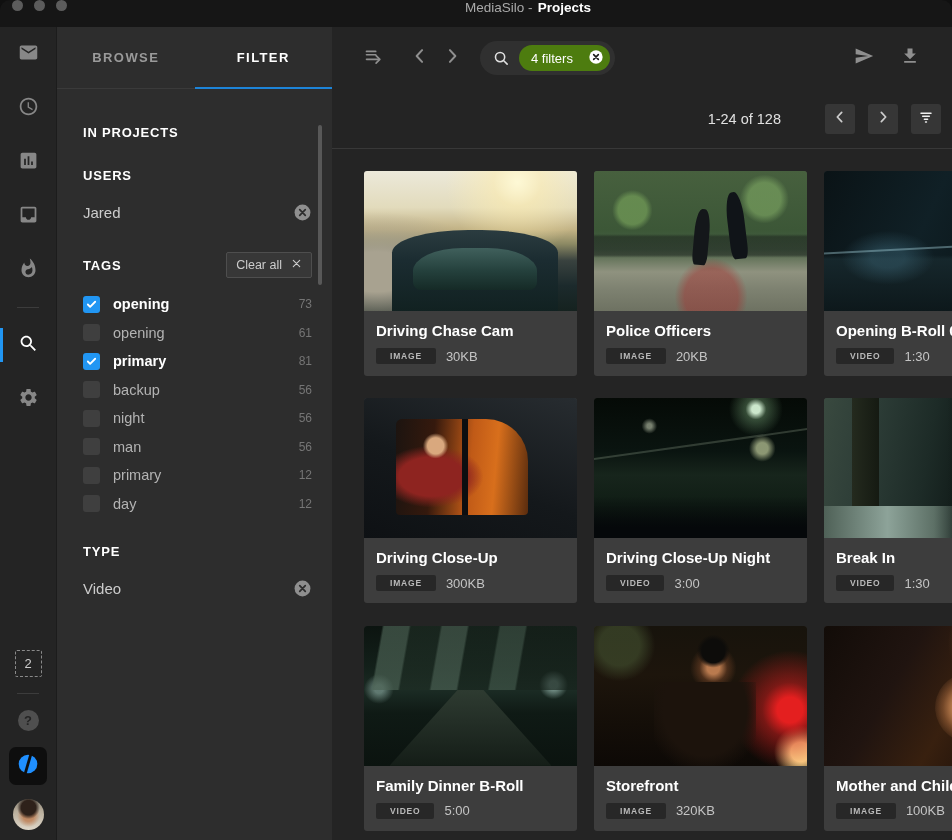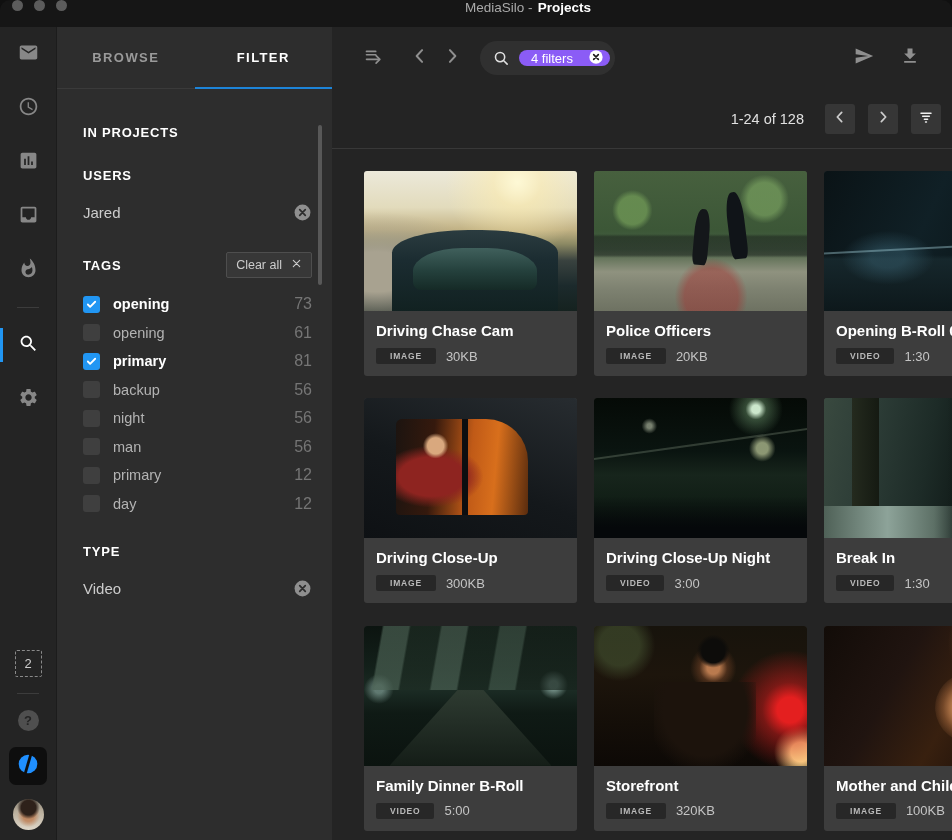--- a/index.html
+++ b/index.html
@@ -72,48 +72,48 @@
 
   .tags-list { margin-top:12px; }
   .tag-row { display:flex; align-items:center; height:28.5px; cursor:pointer; }
   .checkbox { width:17px; height:17px; border-radius:3px; background:#3f3f3f; margin-right:13px;
     display:flex; align-items:center; justify-content:center; flex-shrink:0; }
   .checkbox svg { width:11px; height:11px; display:none; }
   .tag-row.checked .checkbox { background:#2196f3; }
   .tag-row.checked .checkbox svg { display:block; }
   .tag-label { font-size:14.5px; color:#b3b3b3; flex:1; }
   .tag-row.checked .tag-label { color:#ffffff; font-weight:700; }
-  .tag-count { font-size:16px; color:#757575; }
+  .tag-count { font-size:12px; color:#757575; }
 
   .show-more { margin-top:10px; display:flex; align-items:center; gap:14px; color:#999999;
     font-size:14px; cursor:pointer; }
   .show-more svg { width:14px; height:14px; }
 
   .panel-scrollbar { position:absolute; right:10px; top:98px; width:4px; height:160px;
     background:#585858; border-radius:2px; cursor:pointer; }
 
   
   .main { flex:1; background:#242424; display:flex; flex-direction:column; overflow:hidden; }
   .main-toolbar { height:62px; display:flex; align-items:center; padding:0 26px; flex-shrink:0; }
   .tbtn { width:32px; height:34px; display:flex; align-items:center; justify-content:center;
     color:#8f8f8f; cursor:pointer; flex-shrink:0; }
   .tbtn svg { width:20px; height:20px; }
   .tbtn.wide { margin-right:14px; }
   .search-pill { height:34px; background:#303030; border-radius:17px; display:flex;
     align-items:center; gap:9px; padding:0 5px 0 13px; margin-left:12px; cursor:text; }
   .search-pill > svg { width:17px; height:17px; color:#e0e0e0; }
-  .filters-chip { background:#8b5cf6; border-radius:13px; height:16px; display:flex;
+  .filters-chip { background:#4d7c0f; border-radius:13px; height:26px; display:flex;
     align-items:center; gap:15px; padding:0 6px 0 12px; cursor:pointer; }
   .filters-chip span { color:#ffffff; font-size:13px; }
   .filters-chip svg { width:16px; height:16px; }
   .toolbar-spacer { flex:1; }
 
   .main-subbar { height:60px; display:flex; align-items:center; justify-content:flex-end;
     padding-right:11px; border-bottom:1px solid #383838; flex-shrink:0; }
-  .range-label { color:#e0e0e0; font-size:14.5px; margin-right:8px; }
+  .range-label { color:#e0e0e0; font-size:14.5px; margin-right:31px; }
   .sq-btn { width:30px; height:30px; background:#363636; border-radius:3px; display:flex;
     align-items:center; justify-content:center; color:#cccccc; margin-left:13px; cursor:pointer; }
   .sq-btn svg { width:16px; height:16px; }
   .sq-btn.bright { color:#f0f0f0; }
 
   
   .grid { padding:22px 0 0 32px; display:grid; grid-template-columns:repeat(3,213px);
     column-gap:17px; row-gap:13px; overflow:hidden; flex:1; }
   .card { width:213px; height:205px; border-radius:3px; overflow:hidden; background:#3d3d3d;
     cursor:pointer; }

